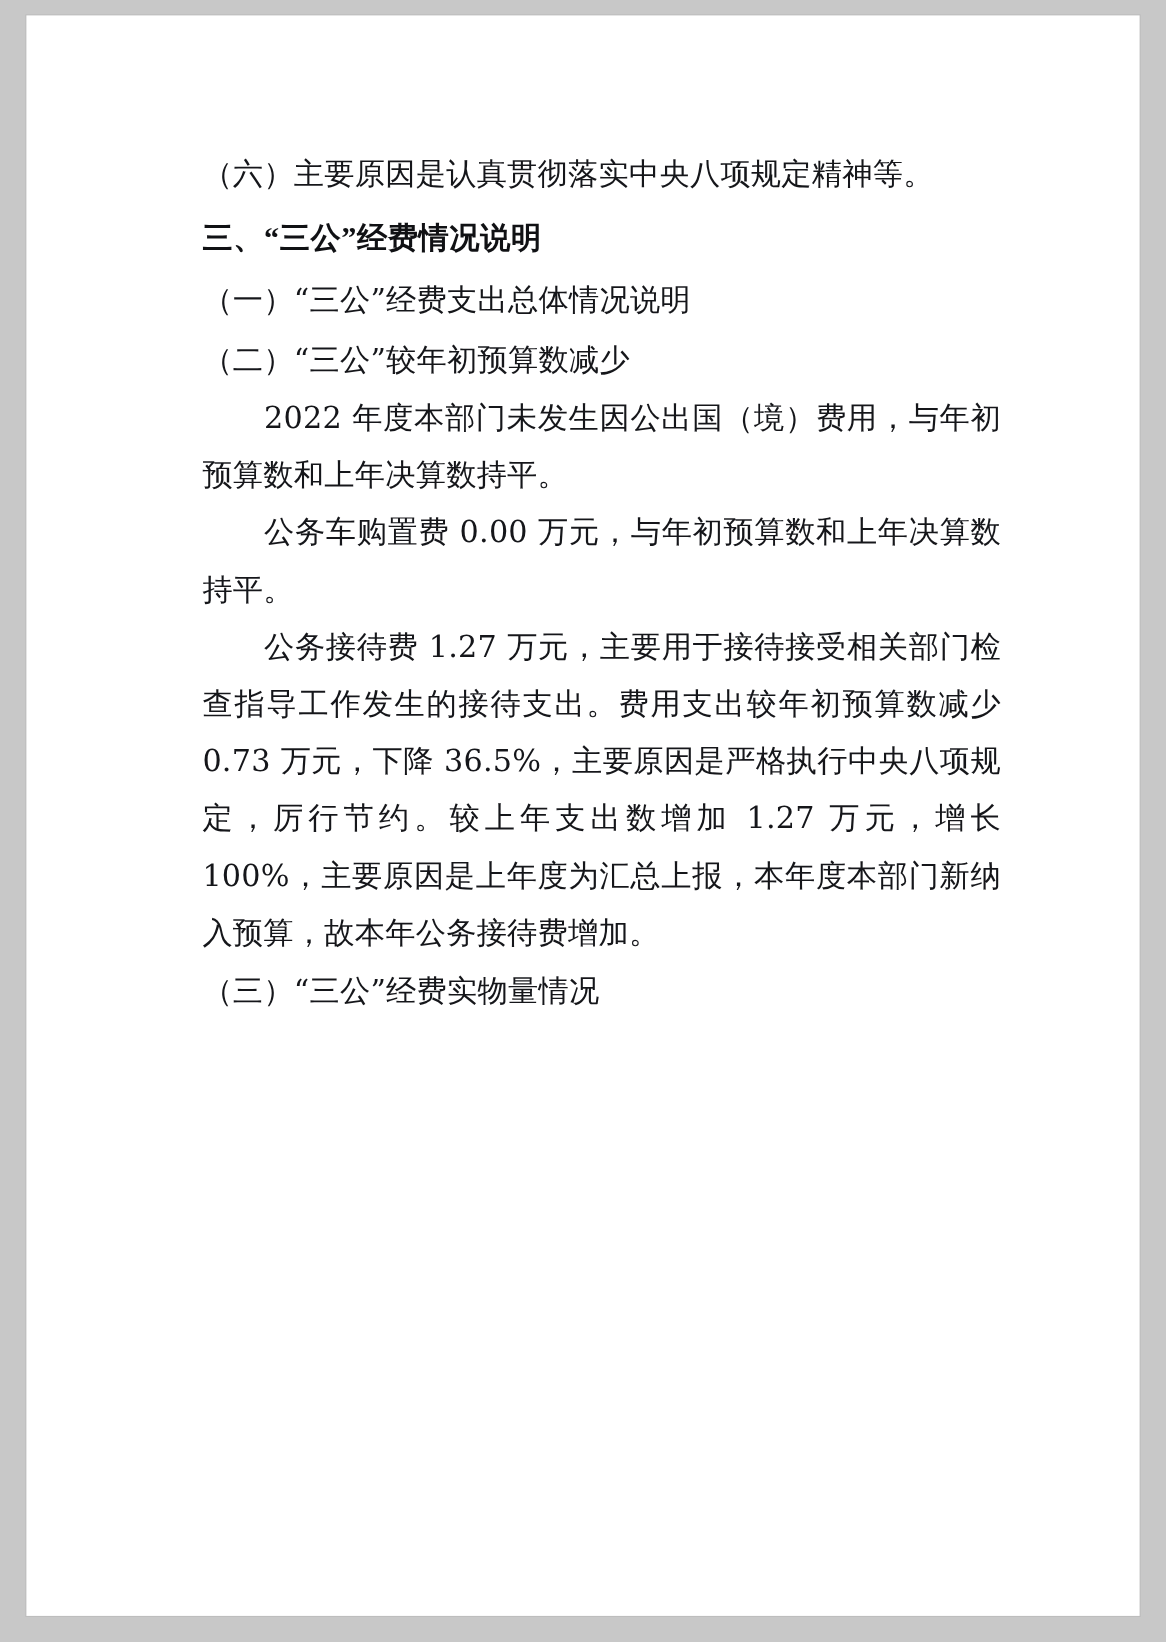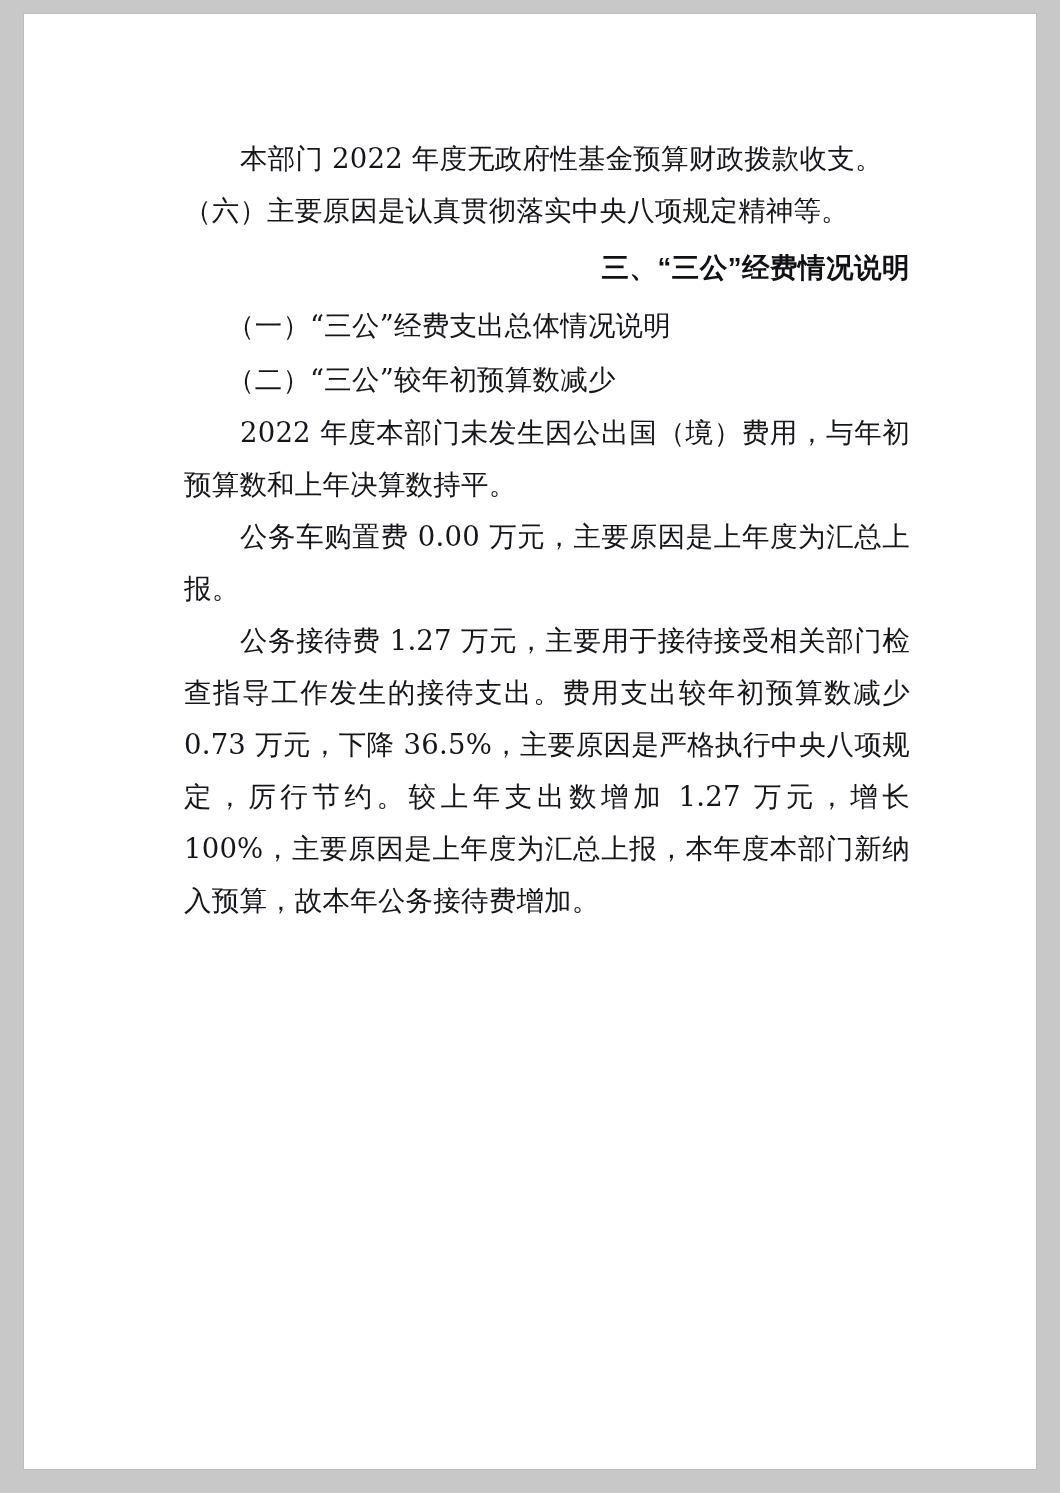--- a/index.html
+++ b/index.html
@@ -40,55 +40,53 @@
     text-indent: 56px;
   }
   .noindent {
     text-indent: 0;
   }
   .heading {
     font-size: 27.5px;
     line-height: 56px;
     font-weight: bold;
     color: #101114;
-    font-family: Liberation Sans, sans-serif;
+    font-family: Liberation Serif, serif;
     letter-spacing: 0.5px;
     margin: 4px 0 2px 0;
     text-indent: 0;
-    text-align: right;
   }
   .subhead {
     font-size: 27.5px;
     line-height: 54px;
     color: #15161a;
     text-indent: 0;
     font-family: "DejaVu Serif", "Liberation Serif", serif;
-    margin-left: 43px;
   }
 </style>
 </head>
 <body>
 
 <div class="page">
   <div class="content">
 
-    <p class="para indent">本部门 2022 年度无政府性基金预算财政拨款收支。</p>
 
     <p class="para noindent">（六）主要原因是认真贯彻落实中央八项规定精神等。</p>
 
 
     <h2 class="heading">三、“三公”经费情况说明</h2>
 
     <p class="para subhead">（一）“三公”经费支出总体情况说明</p>
 
 
     <p class="para subhead">（二）“三公”较年初预算数减少</p>
 
     <p class="para indent">2022 年度本部门未发生因公出国（境）费用，与年初预算数和上年决算数持平。</p>
 
-    <p class="para indent">公务车购置费 0.00 万元，主要原因是上年度为汇总上报。</p>
+    <p class="para indent">公务车购置费 0.00 万元，与年初预算数和上年决算数持平。</p>
 
 
     <p class="para indent">公务接待费 1.27 万元，主要用于接待接受相关部门检查指导工作发生的接待支出。费用支出较年初预算数减少 0.73 万元，下降 36.5%，主要原因是严格执行中央八项规定，厉行节约。较上年支出数增加 1.27 万元，增长 100%，主要原因是上年度为汇总上报，本年度本部门新纳入预算，故本年公务接待费增加。</p>
 
+    <p class="para subhead">（三）“三公”经费实物量情况</p>
 
   </div>
 </div>
 
 </body></html>

